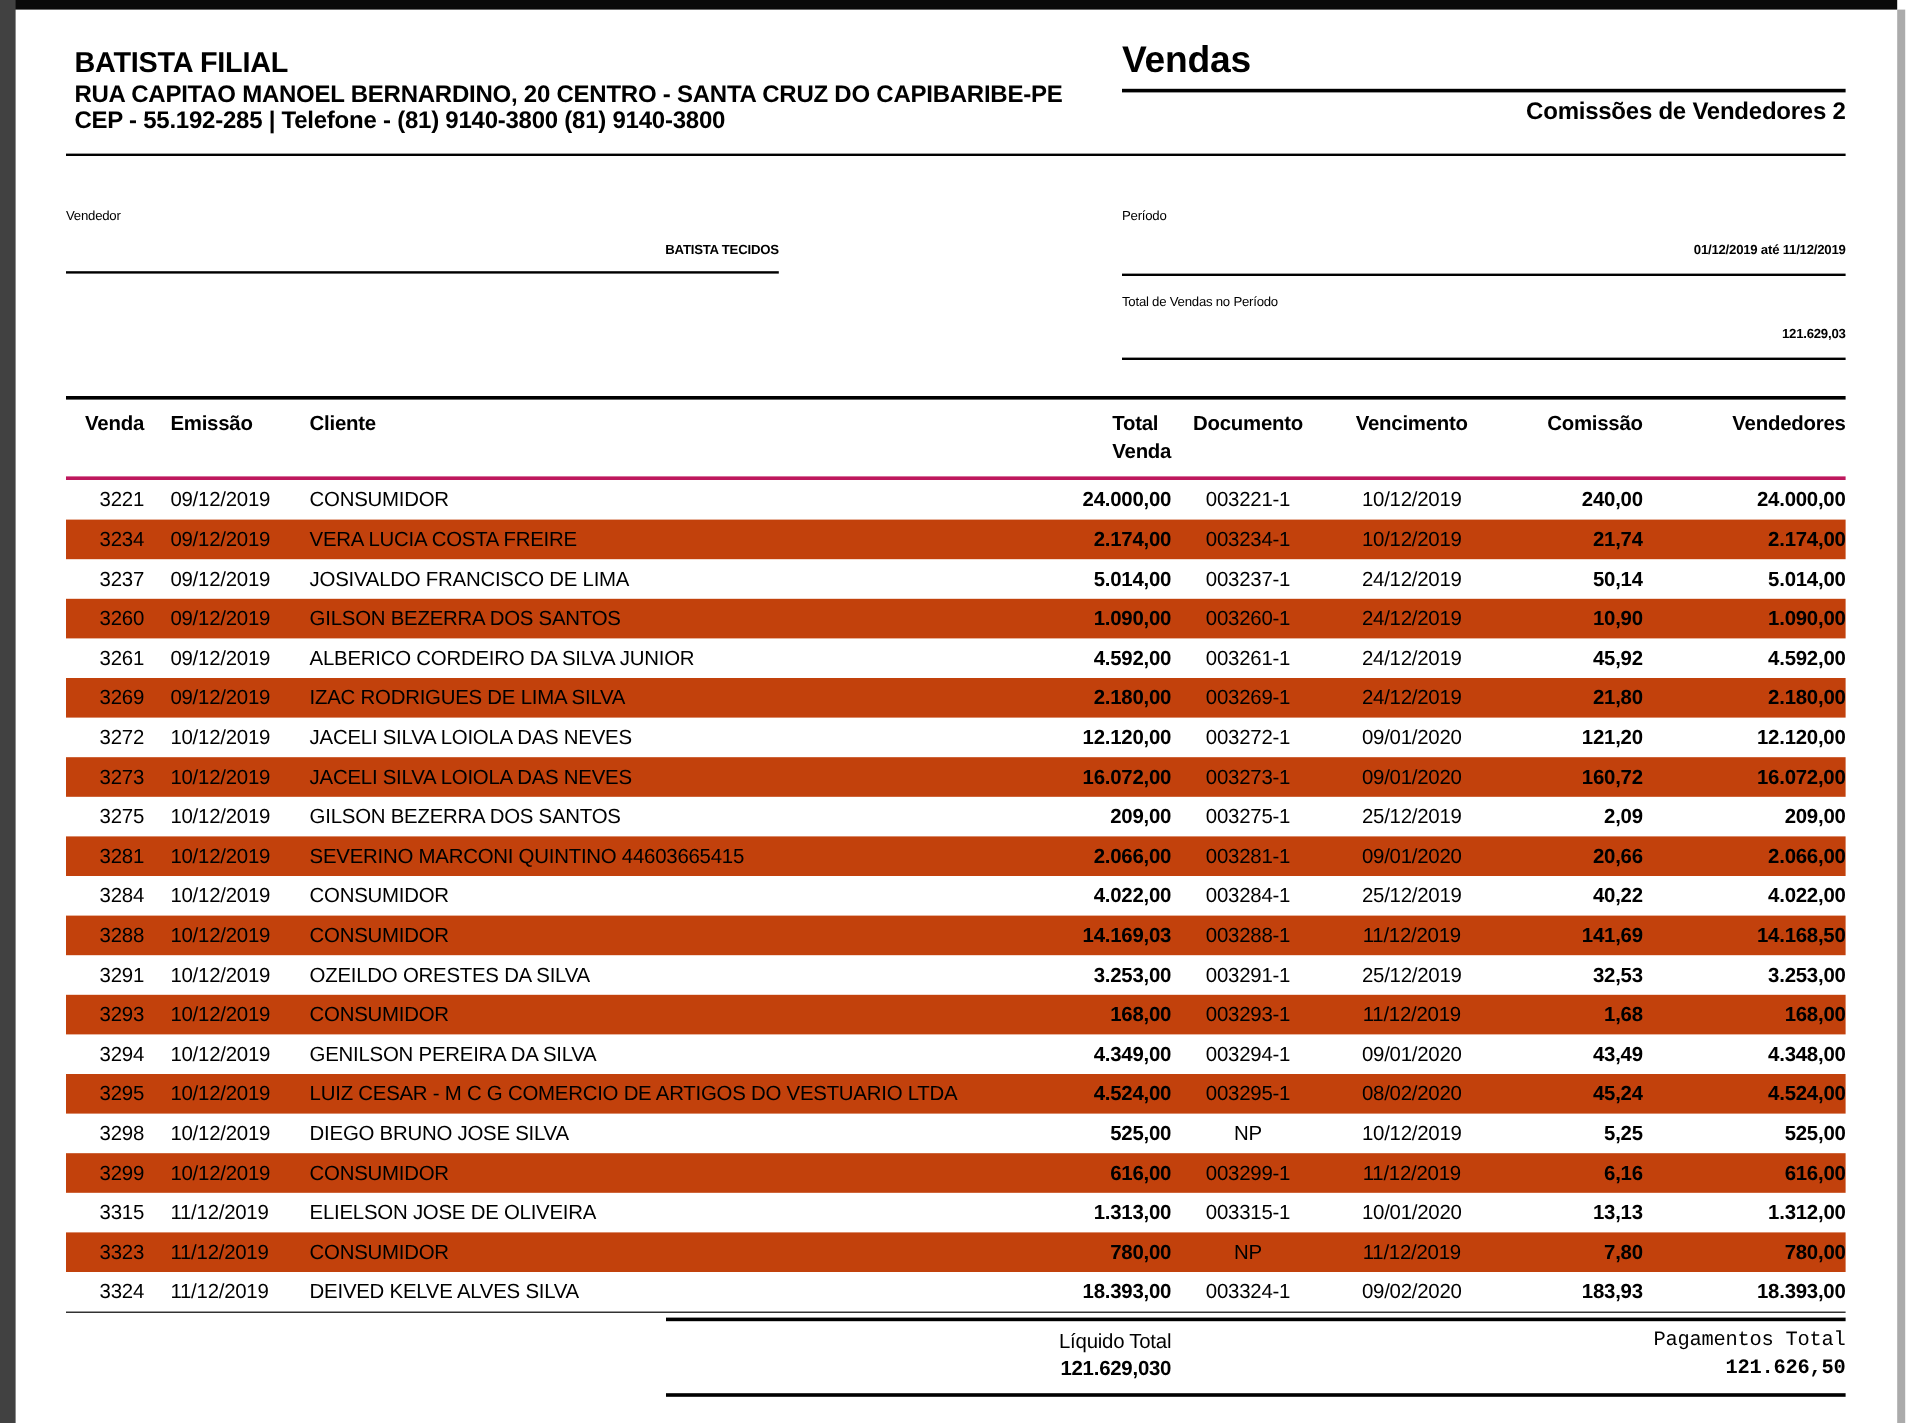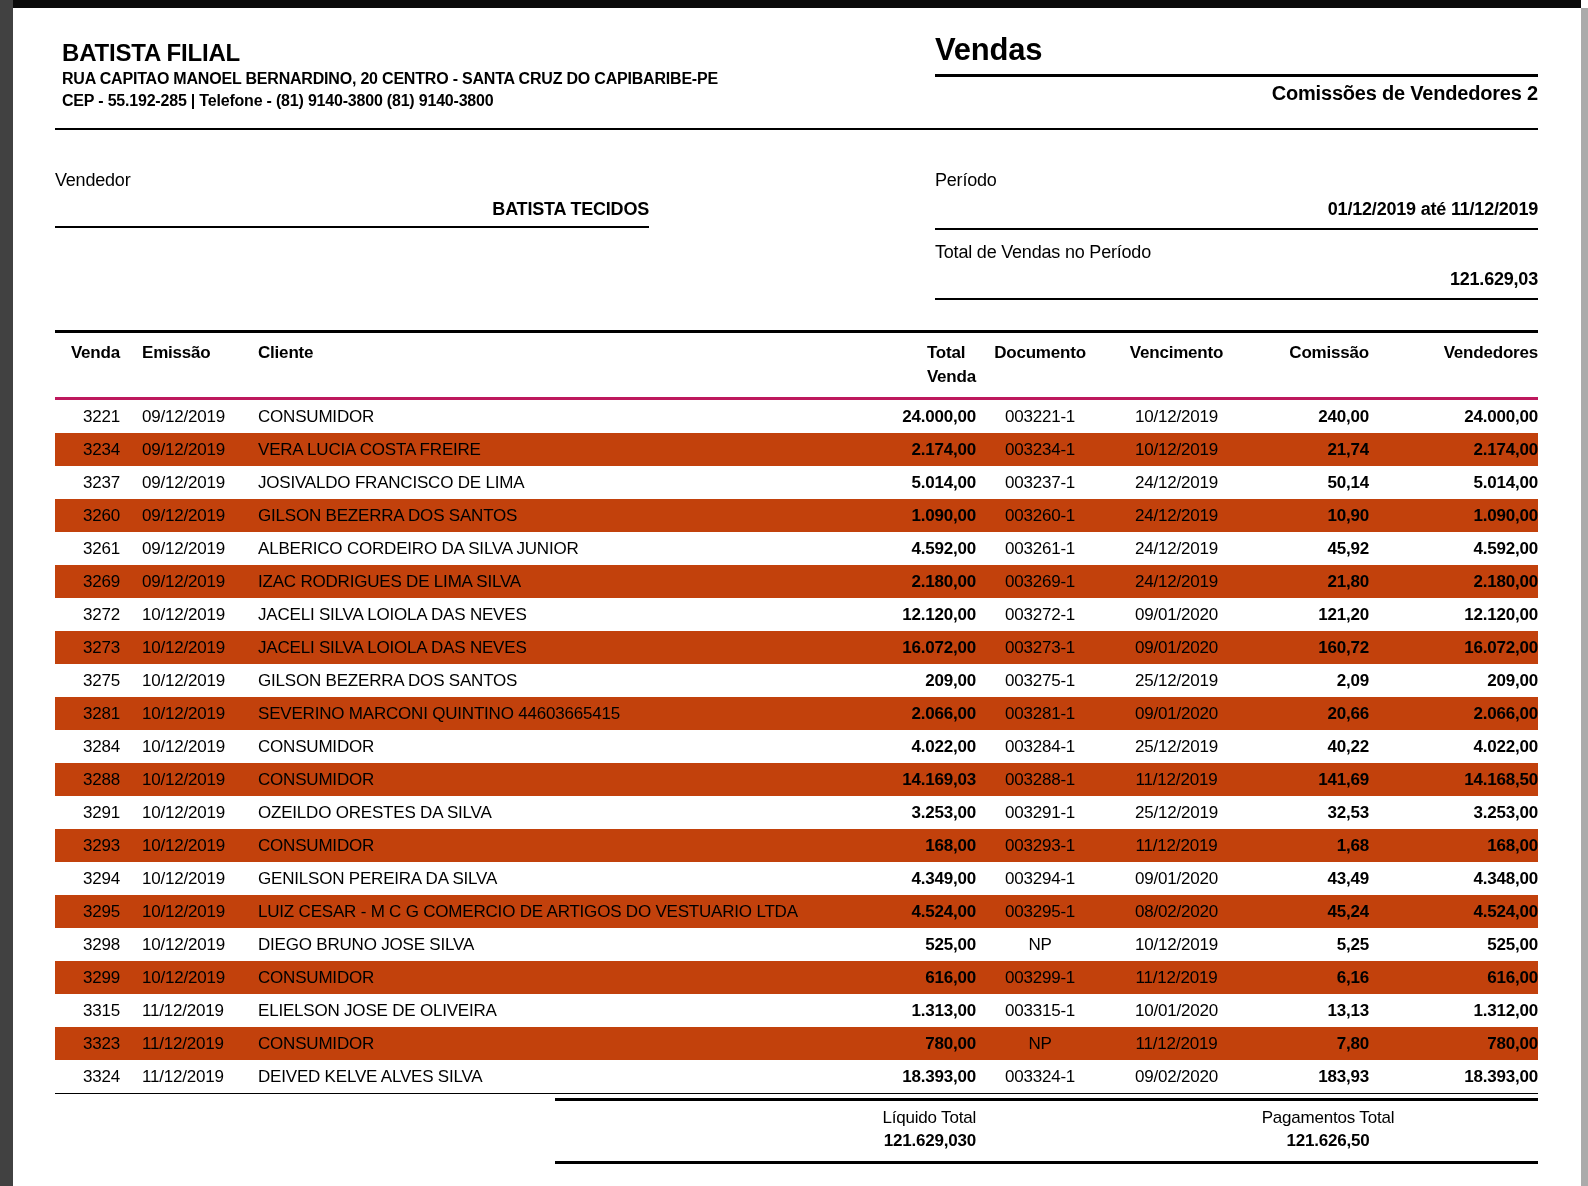--- a/index.html
+++ b/index.html
@@ -10,29 +10,29 @@
   }
   .topbar   { position:absolute; left:0; top:0; width:1581px; height:8px; background:#0a0a0a; }
   .leftbar  { position:absolute; left:0; top:0; width:13px; height:1186px; background:#414141; }
   .rightstrip{ position:absolute; right:0; top:8px; width:7px; height:1178px; background:#ababab; }
 
   .abs { position:absolute; }
 
   
   .company { left:62px; top:38px; width:860px; }
   .company-name { font-size:24px; font-weight:bold; line-height:30px; }
-  .company-addr { font-size:16px; font-weight:bold; line-height:22px; }
+  .company-addr { font-size:20px; font-weight:bold; line-height:22px; }
 
   .report-head { left:935px; top:30px; width:603px; }
   .report-title { font-size:31px; font-weight:bold; line-height:40px; border-bottom:3px solid #000; padding-bottom:4px; }
   .report-subtitle { font-size:20px; font-weight:bold; text-align:right; padding-top:5px; }
 
   .rule-full { left:55px; top:128px; width:1483px; border-top:2px solid #000; }
 
-  .field { font-size:18px; }
+  .field { font-size:11px; }
   .field .f-label { line-height:20px; }
   .field .f-value { font-weight:bold; text-align:right; line-height:22px; }
   .f-underline { border-bottom:2px solid #000; }
 
   .vendedor-field { left:55px;  top:170px; width:594px; }
   .vendedor-field .f-value { padding-top:8px; padding-bottom:6px; }
   .periodo-field  { left:935px; top:170px; width:603px; }
   .periodo-field .f-value { padding-top:8px; padding-bottom:8px; }
   .total-field    { left:935px; top:242px; width:603px; }
   .total-field .f-value { padding-top:6px; padding-bottom:8px; }
@@ -59,21 +59,21 @@
   .hc-total-wrap { display:inline-block; text-align:left; }
   .cell { overflow:hidden; white-space:nowrap; }
 
   
   .totals { left:555px; top:1098px; width:983px; border-top:3px solid #000; border-bottom:3px solid #000;
             display:flex; justify-content:space-between; padding:6px 0 8px 0; }
   .totals .tot-group { font-size:17px; }
   .totals .tot-label { line-height:22px; }
   .totals .tot-value { font-weight:bold; line-height:24px; }
   .tot-left  { width:421px; text-align:right; }
-  .tot-right { width:420px; text-align:center; }
+  .tot-right { width:420px; text-align:right;font-family:Liberation Mono, monospace; }
 </style>
 </head>
 <body>
 
 <div class="stage">
   <div class="topbar"></div>
   <div class="leftbar"></div>
   <div class="rightstrip"></div>
 
   <div class="abs company">

